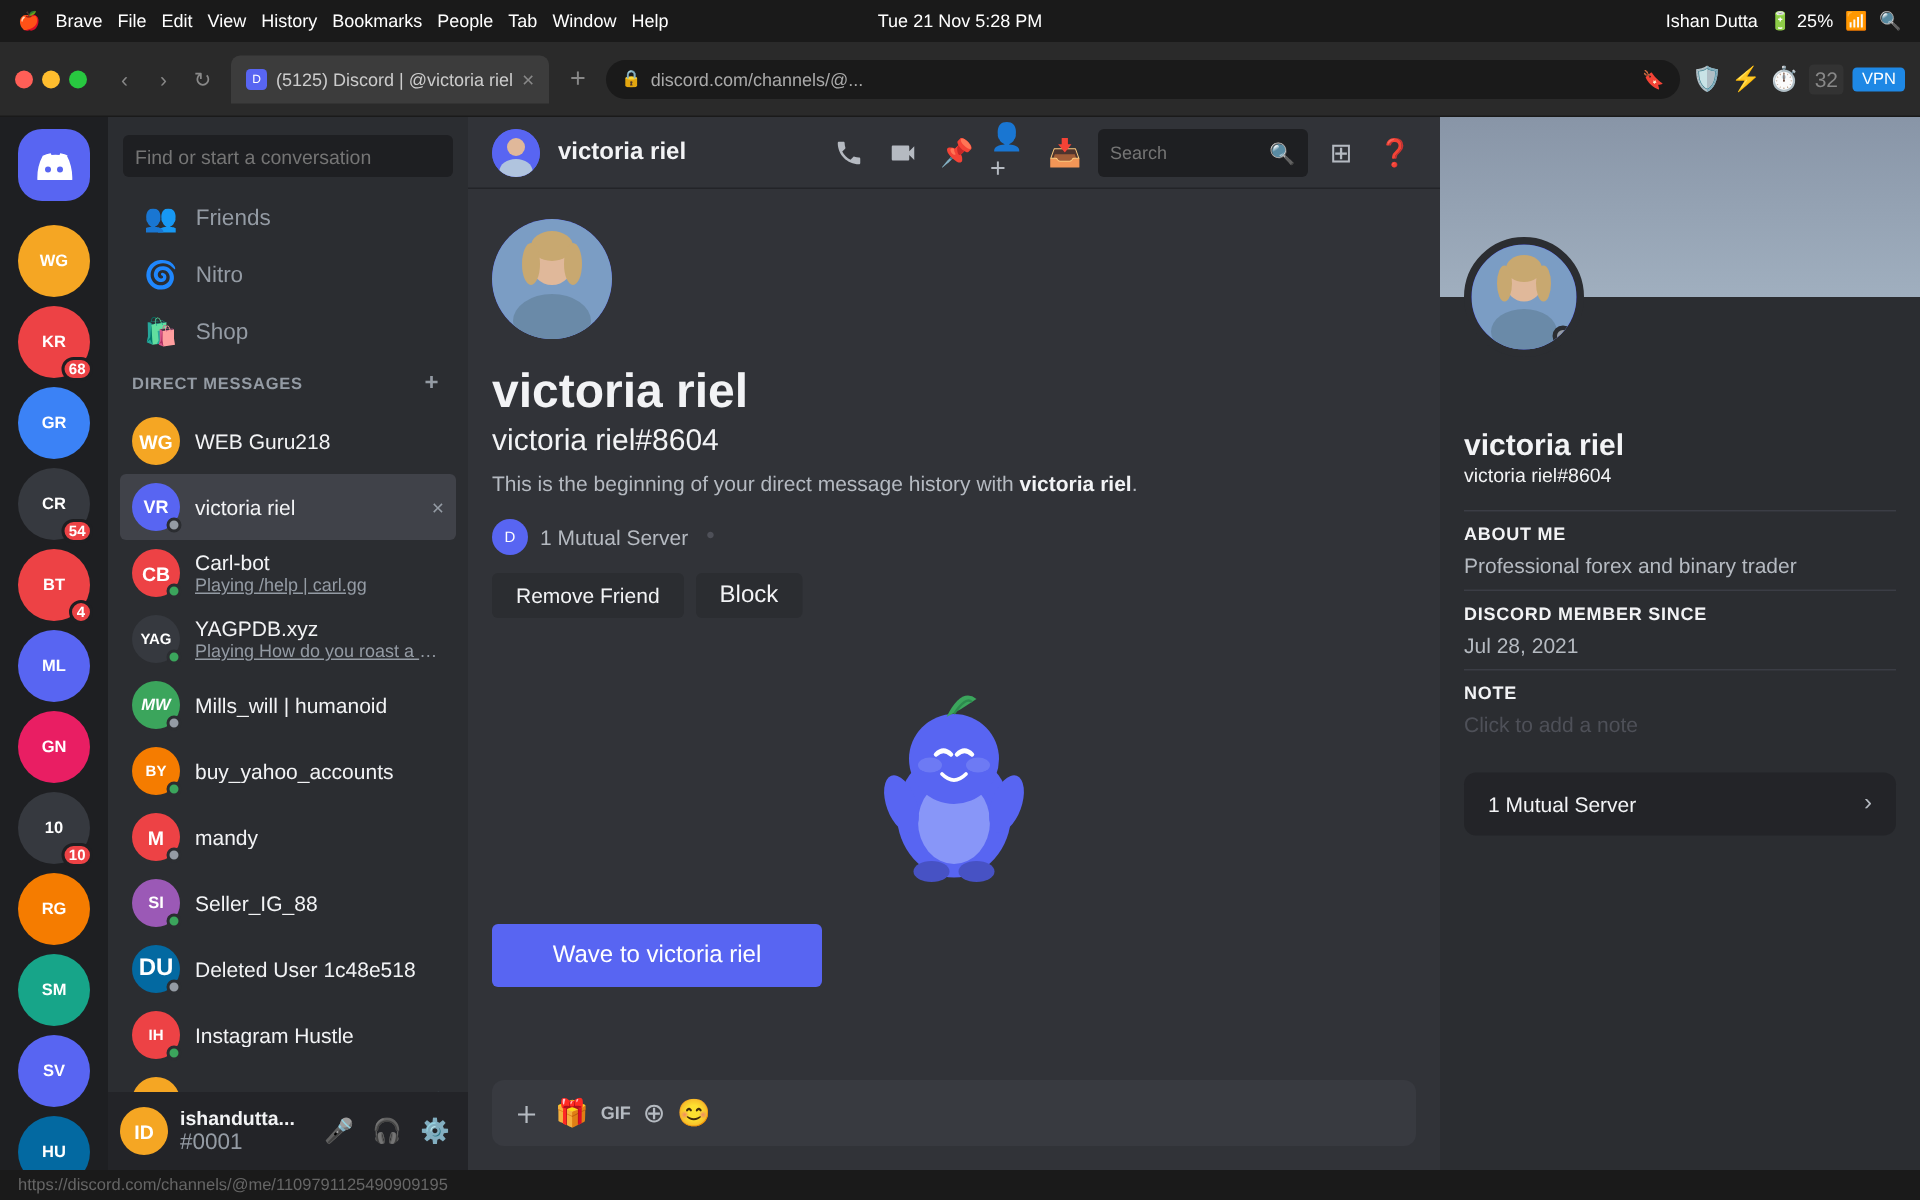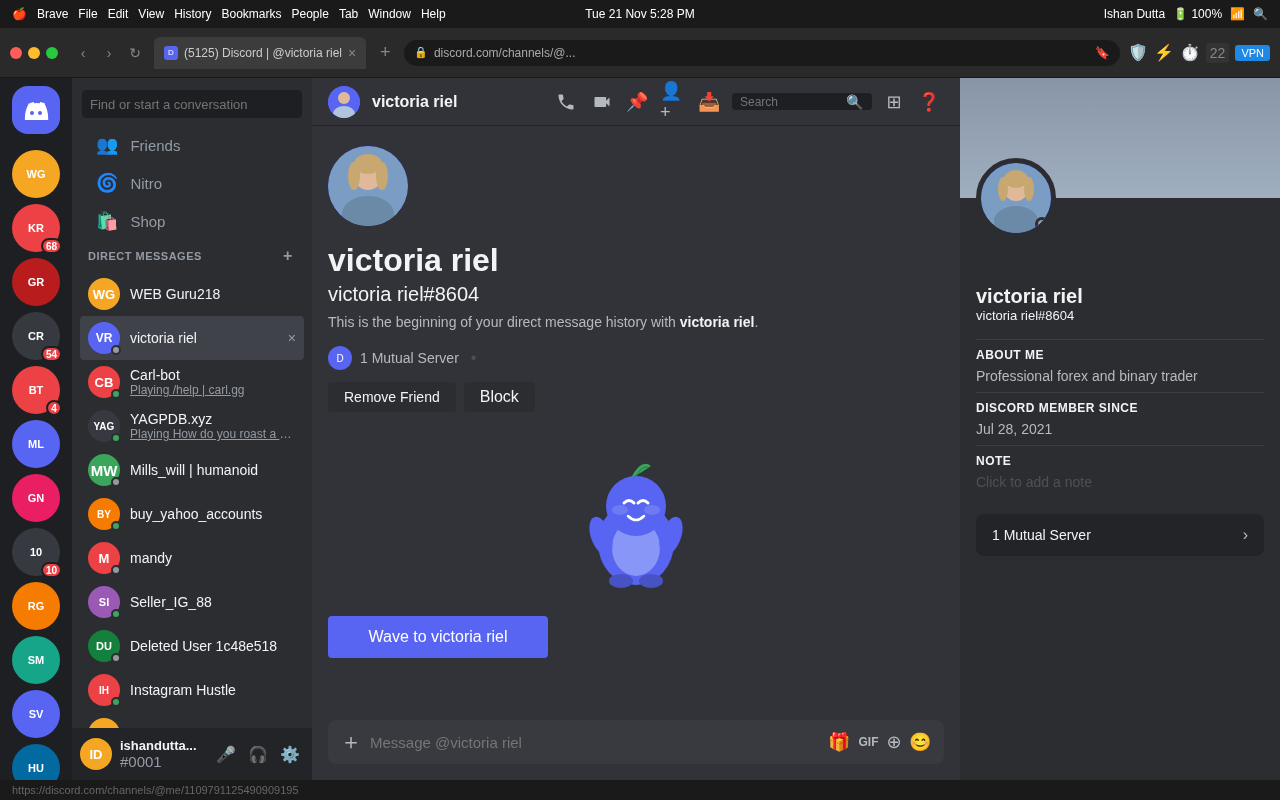--- a/index.html
+++ b/index.html
@@ -285,21 +285,21 @@
       overflow: hidden;
     }
     .chat-header-name { font-size: 16px; font-weight: 700; color: #f2f3f5; flex: 1; }
     .header-actions { display: flex; align-items: center; gap: 8px; }
     .header-icon-btn { width: 28px; height: 28px; display: flex; align-items: center; justify-content: center; cursor: pointer; color: #b5bac1; font-size: 18px; border-radius: 4px; }
     .header-search {
       display: flex;
       align-items: center;
       background: #1e1f22;
       border-radius: 4px;
-      height: 17px;
+      height: 32px;
       padding: 0 8px;
       gap: 6px;
       width: 140px;
     }
     .header-search input {
       background: transparent;
       border: none;
       color: #949ba4;
       font-size: 12px;
       outline: none;
@@ -507,21 +507,21 @@
     <span>People</span>
     <span>Tab</span>
     <span>Window</span>
     <span>Help</span>
   </div>
   <div class="mac-bar-center">
     <span>Tue 21 Nov  5:28 PM</span>
   </div>
   <div class="mac-bar-right">
     <span>Ishan Dutta</span>
-    <span>🔋 100%</span>
+    <span>🔋 25%</span>
     <span>📶</span>
     <span>🔍</span>
   </div>
 </div>
 
 <div class="browser-chrome">
   <div class="traffic-lights">
     <div class="tl tl-red"></div>
     <div class="tl tl-yellow"></div>
     <div class="tl tl-green"></div>
@@ -539,21 +539,21 @@
   <div class="nav-btn" style="font-size:18px;color:#888;">+</div>
   <div class="address-bar">
     <span style="font-size:11px;">🔒</span>
     <span>discord.com/channels/@...</span>
     <span style="margin-left:auto;font-size:12px;">🔖</span>
   </div>
   <div class="browser-icons">
     <span style="font-size:16px;color:#888;">🛡️</span>
     <span style="font-size:16px;color:#888;">⚡</span>
     <span style="font-size:16px;color:#888;">⏱️</span>
-    <span style="font-size:14px;color:#888;background:#333;padding:2px 4px;border-radius:3px;">22</span>
+    <span style="font-size:14px;color:#888;background:#333;padding:2px 4px;border-radius:3px;">32</span>
     <span style="background:#1e88e5;color:white;font-size:11px;padding:2px 6px;border-radius:3px;">VPN</span>
   </div>
 </div>
 
 <div class="discord-main">
 
   <div class="server-sidebar">
     <div class="server-icon discord-home active" style="background:#5865f2;">
       <svg width="28" height="20" viewBox="0 0 28 20" fill="white">
         <path d="M4 3.5C4 3.5 9 1 14 1s10 2.5 10 2.5v13S19 19 14 19 4 16.5 4 16.5V3.5z" fill="#5865f2"></path>
@@ -563,21 +563,21 @@
       </svg>
     </div>
     <div class="server-divider"></div>
     <div class="server-icon" style="background:#f5a623;">
       <div class="server-icon-img">WG</div>
     </div>
     <div class="server-icon" style="background:#ed4245;position:relative;">
       <div class="server-icon-img">KR</div>
       <div class="badge">68</div>
     </div>
-    <div class="server-icon" style="background:#b91c1c;">
+    <div class="server-icon" style="background:#3b82f6;">
       <div class="server-icon-img">GR</div>
     </div>
     <div class="server-icon" style="background:#36393f;position:relative;">
       <div class="server-icon-img">CR</div>
       <div class="badge">54</div>
     </div>
     <div class="server-icon" style="background:#ed4245;position:relative;">
       <div class="server-icon-img">BT</div>
       <div class="badge">4</div>
     </div>
@@ -666,21 +666,21 @@
         <div class="dm-avatar" style="background:#36393f;font-size:10px;">YAG
           <div class="status-dot status-online"></div>
         </div>
         <div class="dm-item-info">
           <div class="dm-item-name">YAGPDB.xyz</div>
           <div class="dm-item-sub">Playing How do you roast a du...</div>
         </div>
       </div>
 
       <div class="dm-item">
-        <div class="dm-avatar" style="background:#3ba55c;font-size:15px;">MW
+        <div class="dm-avatar" style="background:#3ba55c;font-size:11px;font-style:italic;">MW
           <div class="status-dot status-offline"></div>
         </div>
         <div class="dm-item-info">
           <div class="dm-item-name">Mills_will | humanoid</div>
         </div>
       </div>
 
       <div class="dm-item">
         <div class="dm-avatar" style="background:#f57c00;font-size:10px;">BY
           <div class="status-dot status-online"></div>
@@ -702,21 +702,21 @@
       <div class="dm-item">
         <div class="dm-avatar" style="background:#9b59b6;font-size:11px;">SI
           <div class="status-dot status-online"></div>
         </div>
         <div class="dm-item-info">
           <div class="dm-item-name">Seller_IG_88</div>
         </div>
       </div>
 
       <div class="dm-item">
-        <div class="dm-avatar" style="background:#15803d;font-size:11px;">DU
+        <div class="dm-avatar" style="background:#0369a1;font-size:16px;">DU
           <div class="status-dot status-offline"></div>
         </div>
         <div class="dm-item-info">
           <div class="dm-item-name">Deleted User 1c48e518</div>
         </div>
       </div>
 
       <div class="dm-item">
         <div class="dm-avatar" style="background:#ed4245;font-size:10px;">IH
           <div class="status-dot status-online"></div>
@@ -843,21 +843,20 @@
           <ellipse cx="85" cy="133" rx="12" ry="7" fill="#4752c4"></ellipse>
         </svg>
       </div>
 
       <button class="wave-btn">Wave to victoria riel</button>
     </div>
 
     <div class="chat-input-area">
       <div class="chat-input-box">
         <span class="chat-input-add">＋</span>
-        <input class="chat-input" readonly="" placeholder="Message @victoria riel" style="">
         <span class="chat-input-icon">🎁</span>
         <span class="chat-input-icon" style="font-size:12px;font-weight:700;color:#b5bac1;">GIF</span>
         <span class="chat-input-icon">⊕</span>
         <span class="chat-input-icon">😊</span>
       </div>
     </div>
   </div>
 
   <div class="right-sidebar">
 

